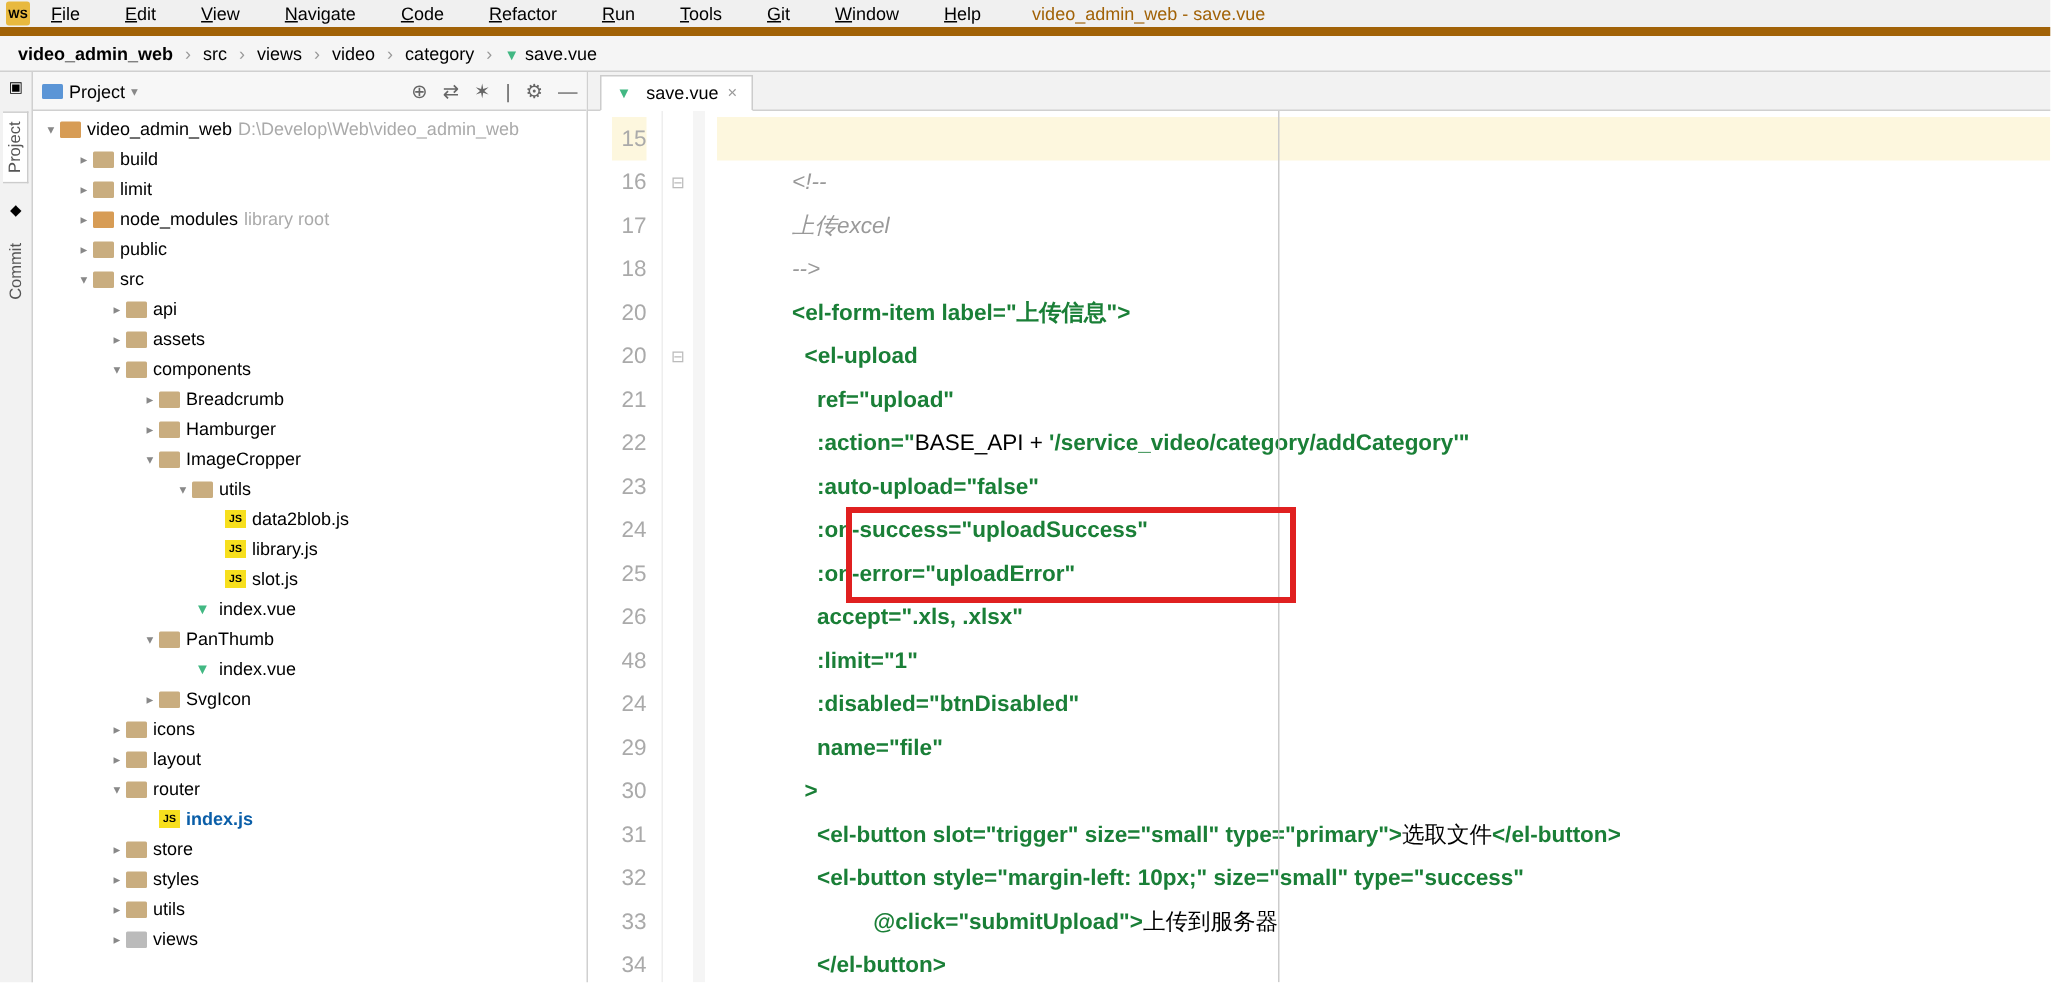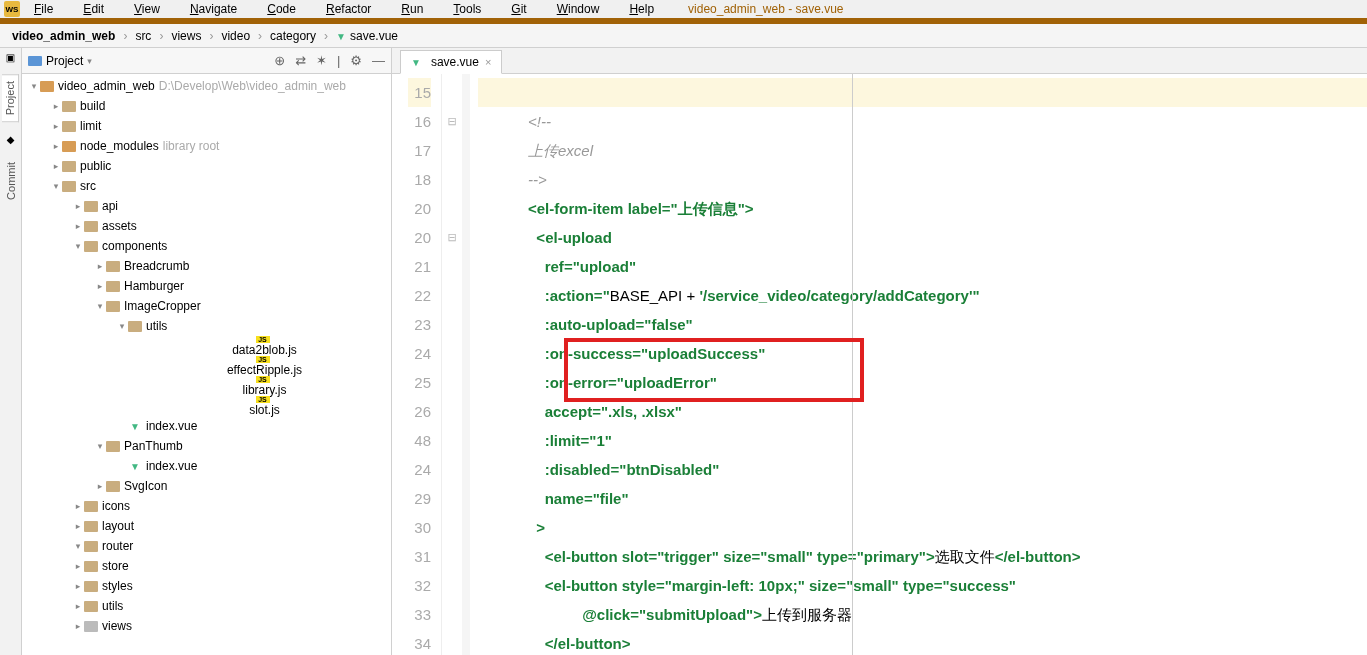--- a/index.html
+++ b/index.html
@@ -43,21 +43,21 @@
 .vue-file-ico { color: #42b883; font-size: 10px; margin-right: 4px; display: inline-block; width: 14px; text-align: center; }
 .label { color: #000; }
 .label.sel { color: #0a5ea8; font-weight: bold; }
 .suffix { color: #aaa; margin-left: 4px; }
 
 .d0 { padding-left: 6px; }
 .d1 { padding-left: 28px; }
 .d2 { padding-left: 50px; }
 .d3 { padding-left: 72px; }
 .d4 { padding-left: 94px; }
-.d5 { padding-left: 116px; flex-direction: column; }
+.d5 { padding-left: 116px; }
 
 .editor-col { flex: 1; display: flex; flex-direction: column; background: #fff; }
 .tabstrip { height: 26px; background: #f2f2f2; border-bottom: 1px solid #d0d0d0; display: flex; align-items: flex-end; padding-left: 8px; }
 .etab { height: 24px; background: #fff; border: 1px solid #ccc; border-bottom: 1px solid #fff; padding: 0 10px; display: flex; align-items: center; gap: 6px; font-size: 12px; position: relative; top: 1px; }
 .etab .close { color: #999; font-size: 11px; }
 
 .code-area { flex: 1; display: flex; font-family: "Consolas","Menlo",monospace; font-size: 15px; overflow: hidden; }
 .gutter { width: 50px; background: #fff; text-align: right; padding: 4px 10px 4px 0; color: #aaa; border-right: 1px solid #eee; }
 .gutter .ln { height: 29px; line-height: 29px; margin-left: 16px; }
 .gutter .ln.cur { background: #fdf7de; }
@@ -207,25 +207,20 @@
           <span class="label">utils</span>
         </div>
         <div class="node d5">
           <span class="tw"></span>
           <span class="js-ico">JS</span>
           <span class="label">data2blob.js</span>
         </div>
         <div class="node d5">
           <span class="tw"></span>
           <span class="js-ico">JS</span>
-          <span class="label">effectRipple.js</span>
-        </div>
-        <div class="node d5">
-          <span class="tw"></span>
-          <span class="js-ico">JS</span>
           <span class="label">library.js</span>
         </div>
         <div class="node d5">
           <span class="tw"></span>
           <span class="js-ico">JS</span>
           <span class="label">slot.js</span>
         </div>
         <div class="node d4">
           <span class="tw"></span>
           <span class="vue-file-ico">▼</span>
@@ -253,20 +248,25 @@
         </div>
         <div class="node d2">
           <span class="tw">▸</span>
           <span class="folder-ico"></span>
           <span class="label">layout</span>
         </div>
         <div class="node d2">
           <span class="tw">▾</span>
           <span class="folder-ico"></span>
           <span class="label">router</span>
+        </div>
+        <div class="node d3">
+          <span class="tw"></span>
+          <span class="js-ico">JS</span>
+          <span class="label sel">index.js</span>
         </div>
         <div class="node d2">
           <span class="tw">▸</span>
           <span class="folder-ico"></span>
           <span class="label">store</span>
         </div>
         <div class="node d2">
           <span class="tw">▸</span>
           <span class="folder-ico"></span>
           <span class="label">styles</span>

